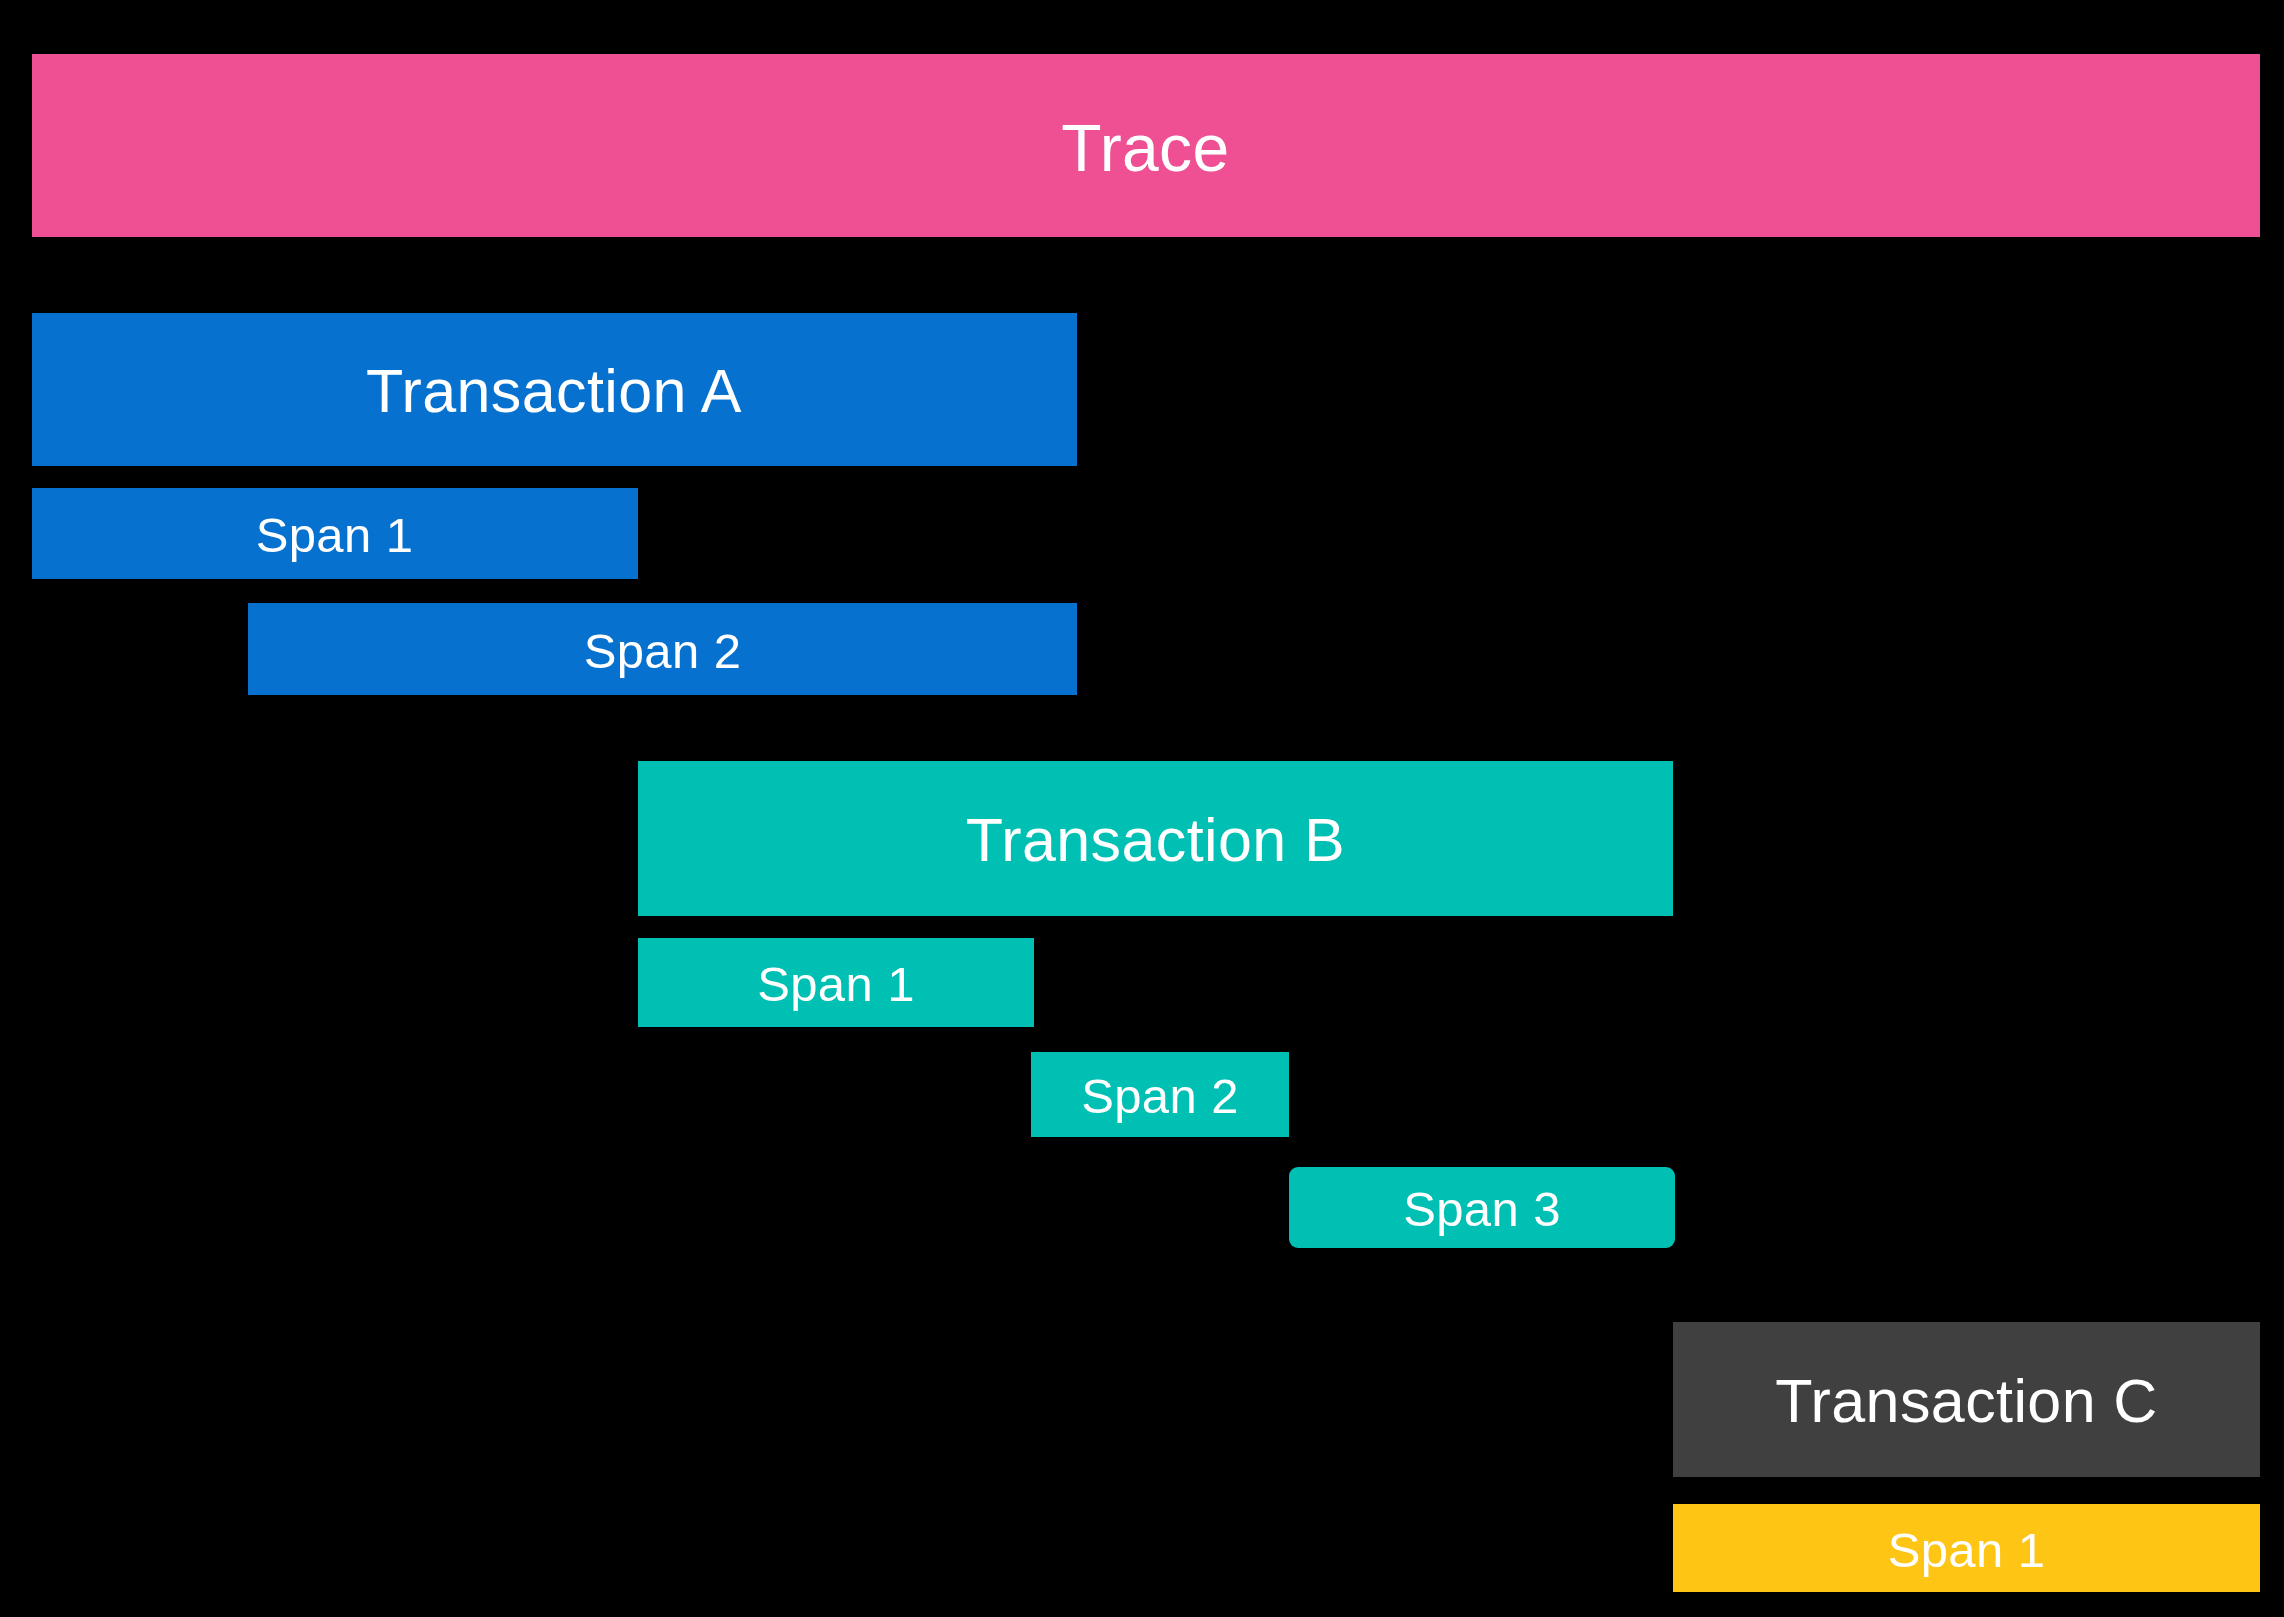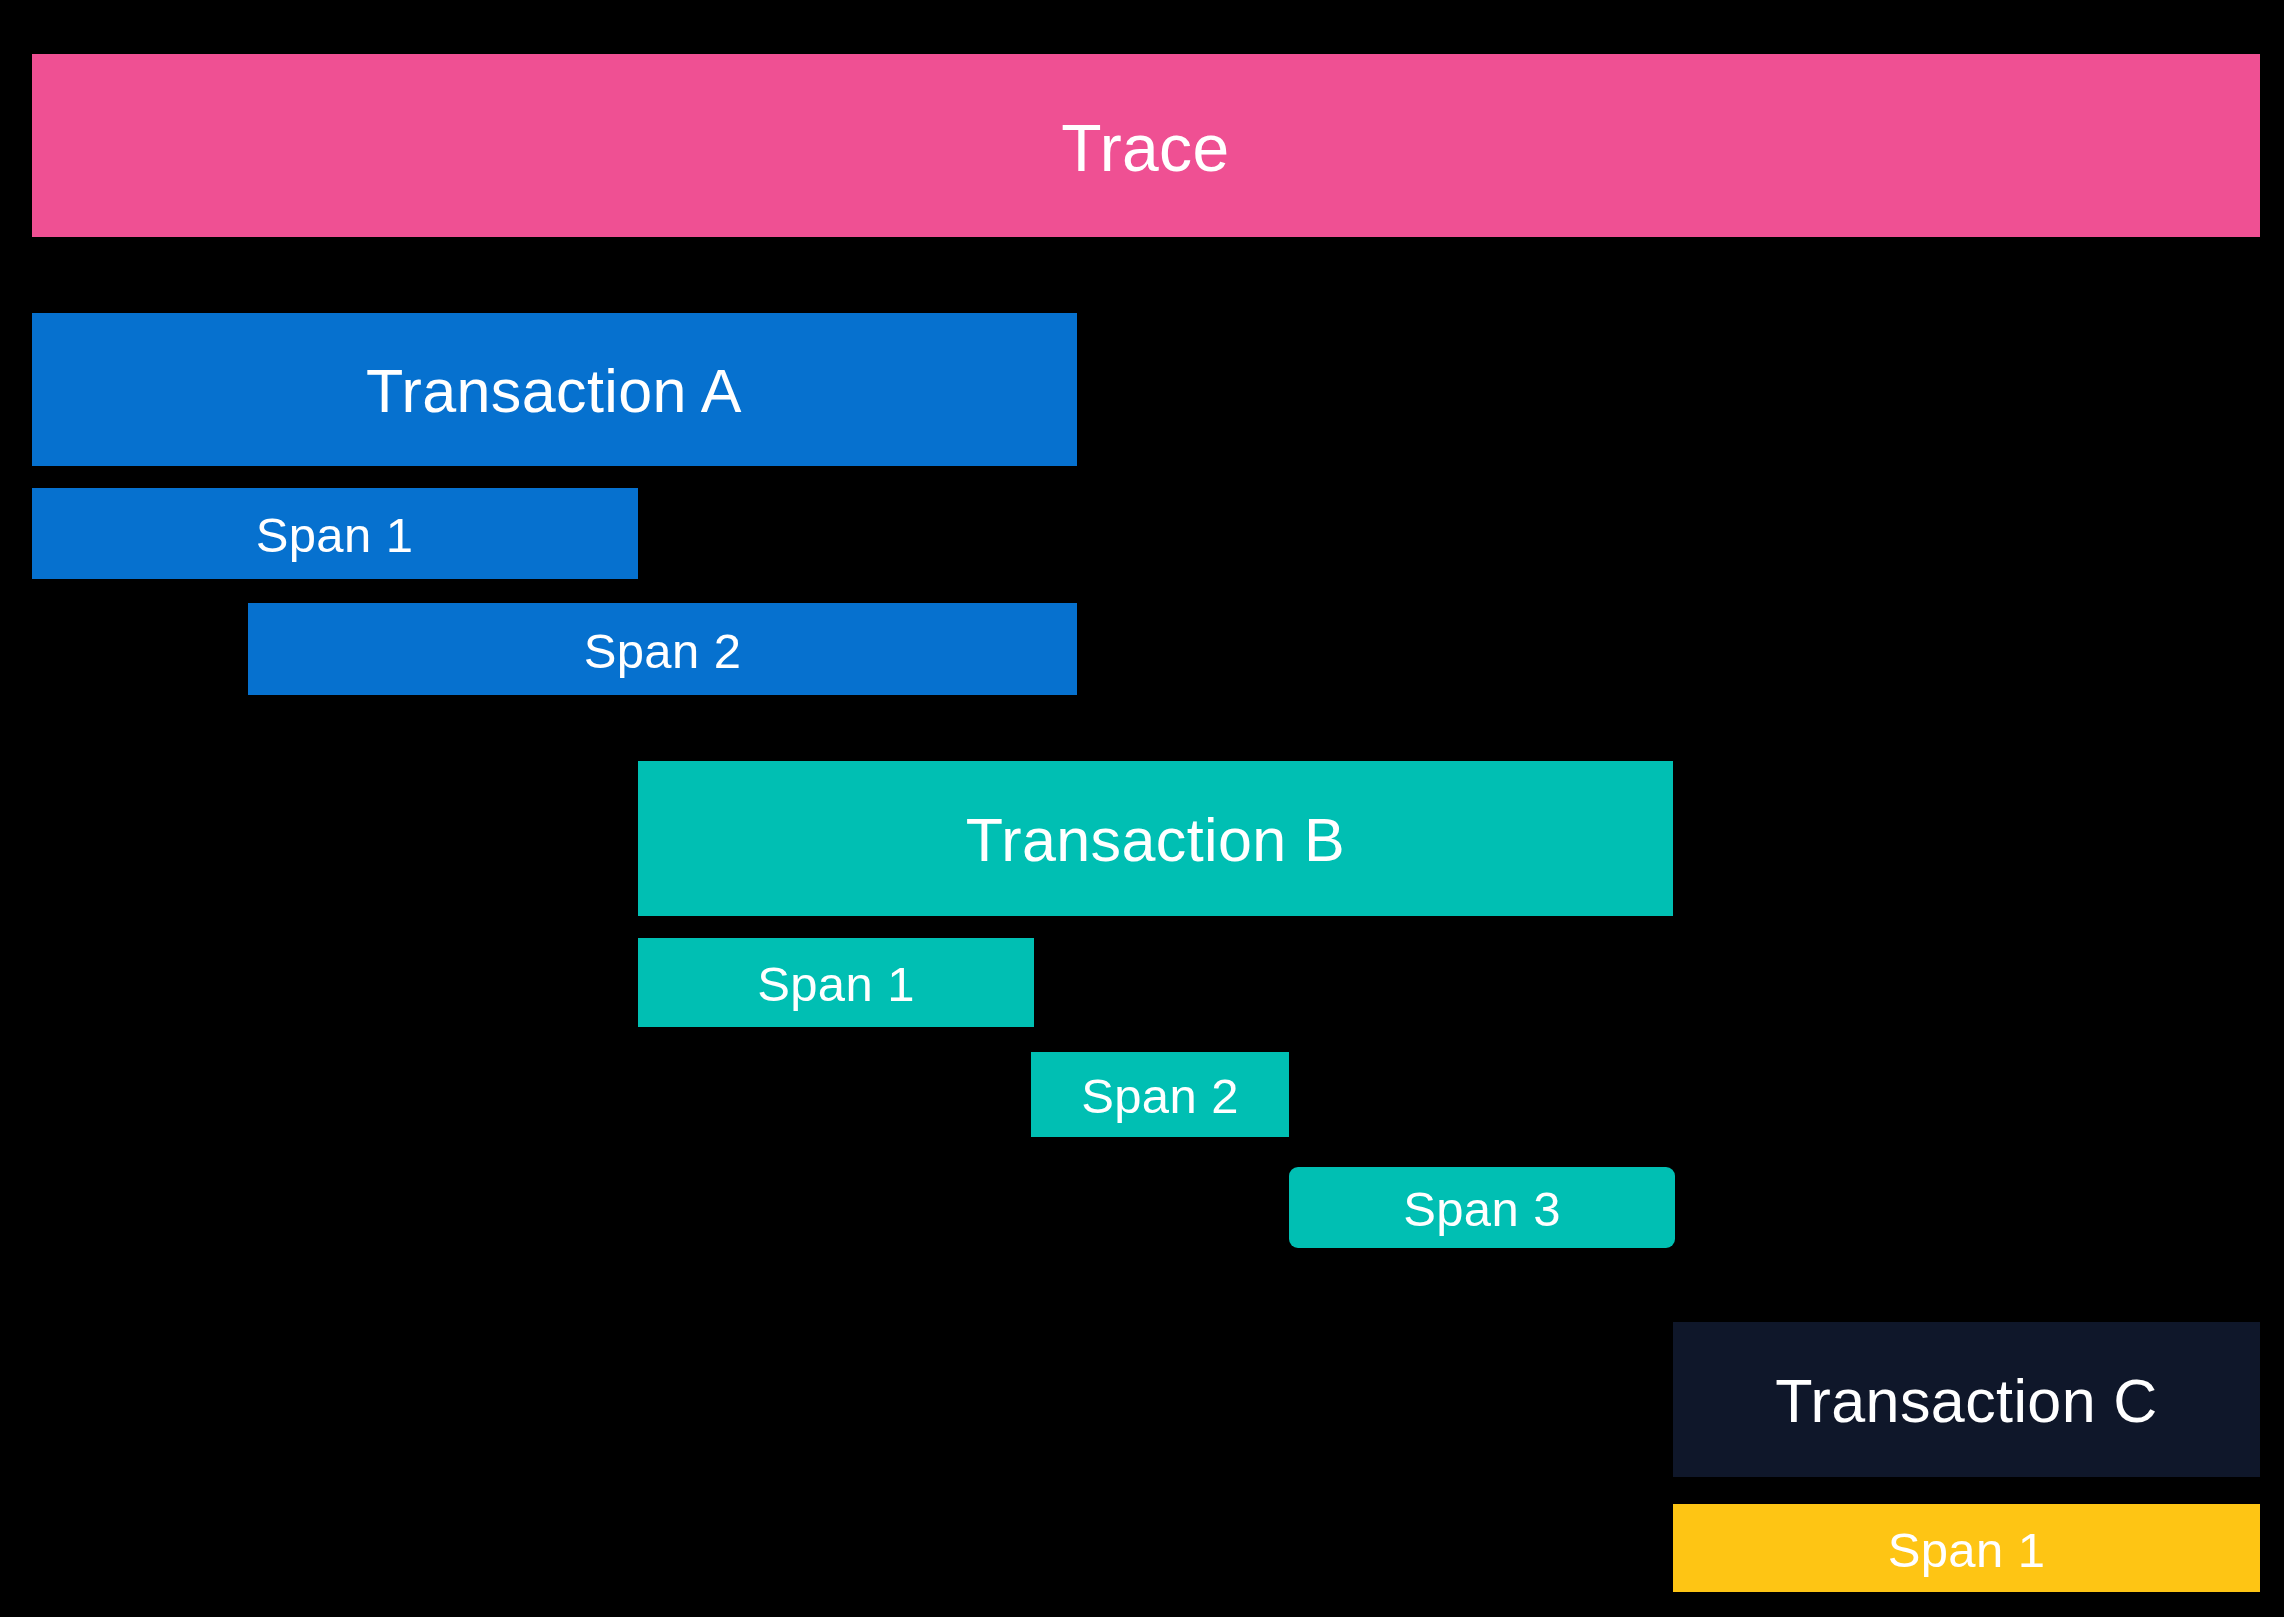--- a/index.html
+++ b/index.html
@@ -106,21 +106,21 @@
     font-size: 49px;
     border-radius: 9px;
   }
 
   
   .bar-txc {
     left: 1673px;
     top: 1322px;
     width: 587px;
     height: 155px;
-    background: #0f172a;
+    background: #404040;
     font-size: 61px;
   }
   .bar-txc-span1 {
     left: 1673px;
     top: 1504px;
     width: 587px;
     height: 88px;
     background: #fec514;
     font-size: 49px;
   }

